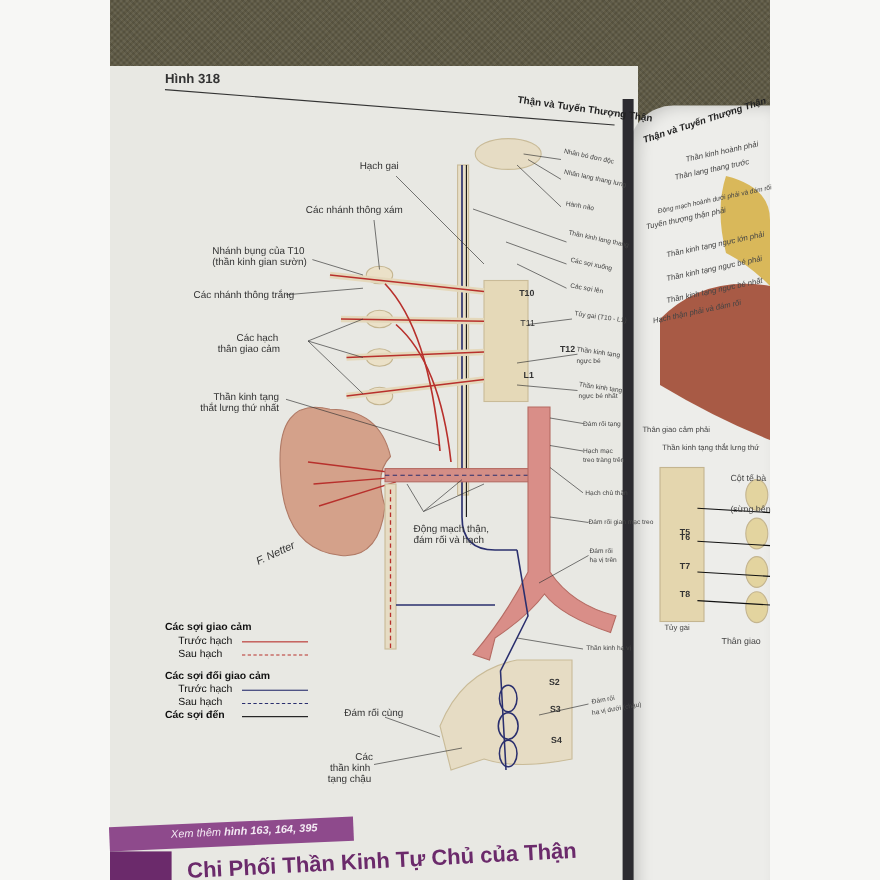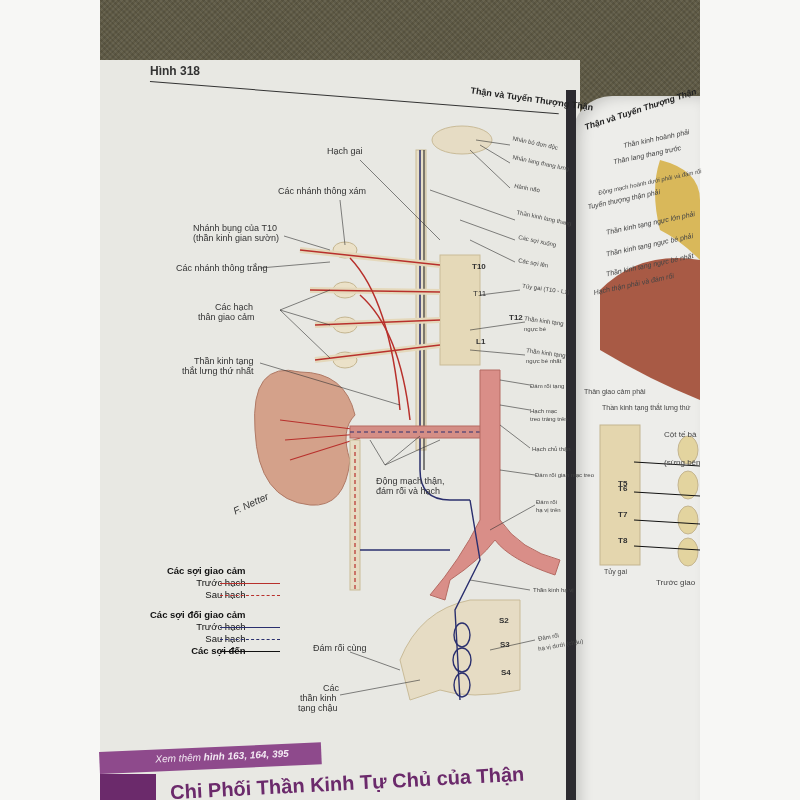--- a/index.html
+++ b/index.html
@@ -15,21 +15,21 @@
   .page-right{position:absolute;left:572px;top:96px;width:128px;height:720px;background:#ededea;
     border-radius:40px 0 0 0;box-shadow:inset 8px 0 14px rgba(0,0,0,.18);}
   .spine{position:absolute;left:566px;top:90px;width:10px;height:710px;background:#2c2b30;}
   .hinh{position:absolute;left:150px;top:64px;font-weight:bold;font-size:12px;color:#333;}
   .rule{position:absolute;left:150px;top:81px;width:410px;height:1px;background:#333;transform:rotate(4.5deg);transform-origin:0 0;}
   .running{position:absolute;left:470px;top:94px;font-size:9px;font-weight:bold;color:#222;transform:rotate(8deg);}
   .lbl{position:absolute;font-size:9px;color:#333;line-height:1.15;white-space:nowrap;}
   .lbl.sm{font-size:6px;color:#444;}
   .lbl.r{text-align:right;}
   .legend{position:absolute;left:150px;top:565px;font-size:9.5px;color:#111;}
-  .legend .row{position:relative;height:12px;text-align:right;}
+  .legend .row{position:relative;height:12px;}
   .legend .h{font-weight:bold;}
   .legend .line{position:absolute;left:70px;top:6px;width:60px;height:0;}
   .purple-bar{position:absolute;left:100px;top:752px;width:222px;height:22px;background:#8e4a8c;transform:rotate(-2.5deg);transform-origin:0 100%;}
   .purple-bar span{position:absolute;left:56px;top:4px;color:#f3e9f3;font-size:10px;font-style:italic;}
   .purple-block{position:absolute;left:100px;top:774px;width:56px;height:30px;background:#6b2a6b;}
   .big-title{position:absolute;left:170px;top:772px;color:#6b2a6b;font-weight:bold;font-size:20px;transform:rotate(-3deg);white-space:nowrap;}
   .rp-lbl{position:absolute;font-size:7px;color:#444;font-style:italic;white-space:nowrap;transform:rotate(-12deg);transform-origin:100% 50%;}
   .rp-title{position:absolute;left:582px;top:104px;font-size:8.5px;font-weight:bold;font-style:italic;color:#222;transform:rotate(-18deg);white-space:nowrap;}
   svg{position:absolute;left:0;top:0;}
 </style>
@@ -238,17 +238,17 @@
 <div class="rp-lbl" style="left:586px;top:188px;">Tuyến thượng thận phải</div>
 <div class="rp-lbl" style="left:604px;top:210px;">Thần kinh tạng ngực lớn phải</div>
 <div class="rp-lbl" style="left:604px;top:232px;">Thần kinh tạng ngực bé phải</div>
 <div class="rp-lbl" style="left:604px;top:252px;">Thần kinh tạng ngực bé nhất</div>
 <div class="rp-lbl" style="left:592px;top:272px;">Hạch thận phải và đám rối</div>
 <div class="rp-lbl" style="left:584px;top:388px;transform:none;font-style:normal;">Thân giao cảm phải</div>
 <div class="rp-lbl" style="left:602px;top:404px;transform:none;font-style:normal;">Thần kinh tạng thắt lưng thứ</div>
 <div class="rp-lbl" style="left:664px;top:430px;transform:none;font-style:normal;font-size:8px;">Cột tế bà</div>
 <div class="rp-lbl" style="left:664px;top:434px;transform:none;font-style:normal;font-size:8px;margin-top:24px;">(sừng bên</div>
 <div class="rp-lbl" style="left:604px;top:568px;transform:none;font-style:normal;">Tủy gai</div>
-<div class="rp-lbl" style="left:656px;top:578px;transform:none;font-style:normal;font-size:8px;">Trước giao</div>
+<div class="rp-lbl" style="left:656px;top:578px;transform:none;font-style:normal;font-size:8px;">Thân giao</div>
 <div class="lbl" style="left:618px;top:446px;font-size:8px;font-weight:bold;margin-top:33px;">T5</div>
 <div class="lbl" style="left:618px;top:484px;font-size:8px;font-weight:bold;">T6</div>
 <div class="lbl" style="left:618px;top:510px;font-size:8px;font-weight:bold;">T7</div>
 <div class="lbl" style="left:618px;top:536px;font-size:8px;font-weight:bold;">T8</div>
 
 </body></html>

